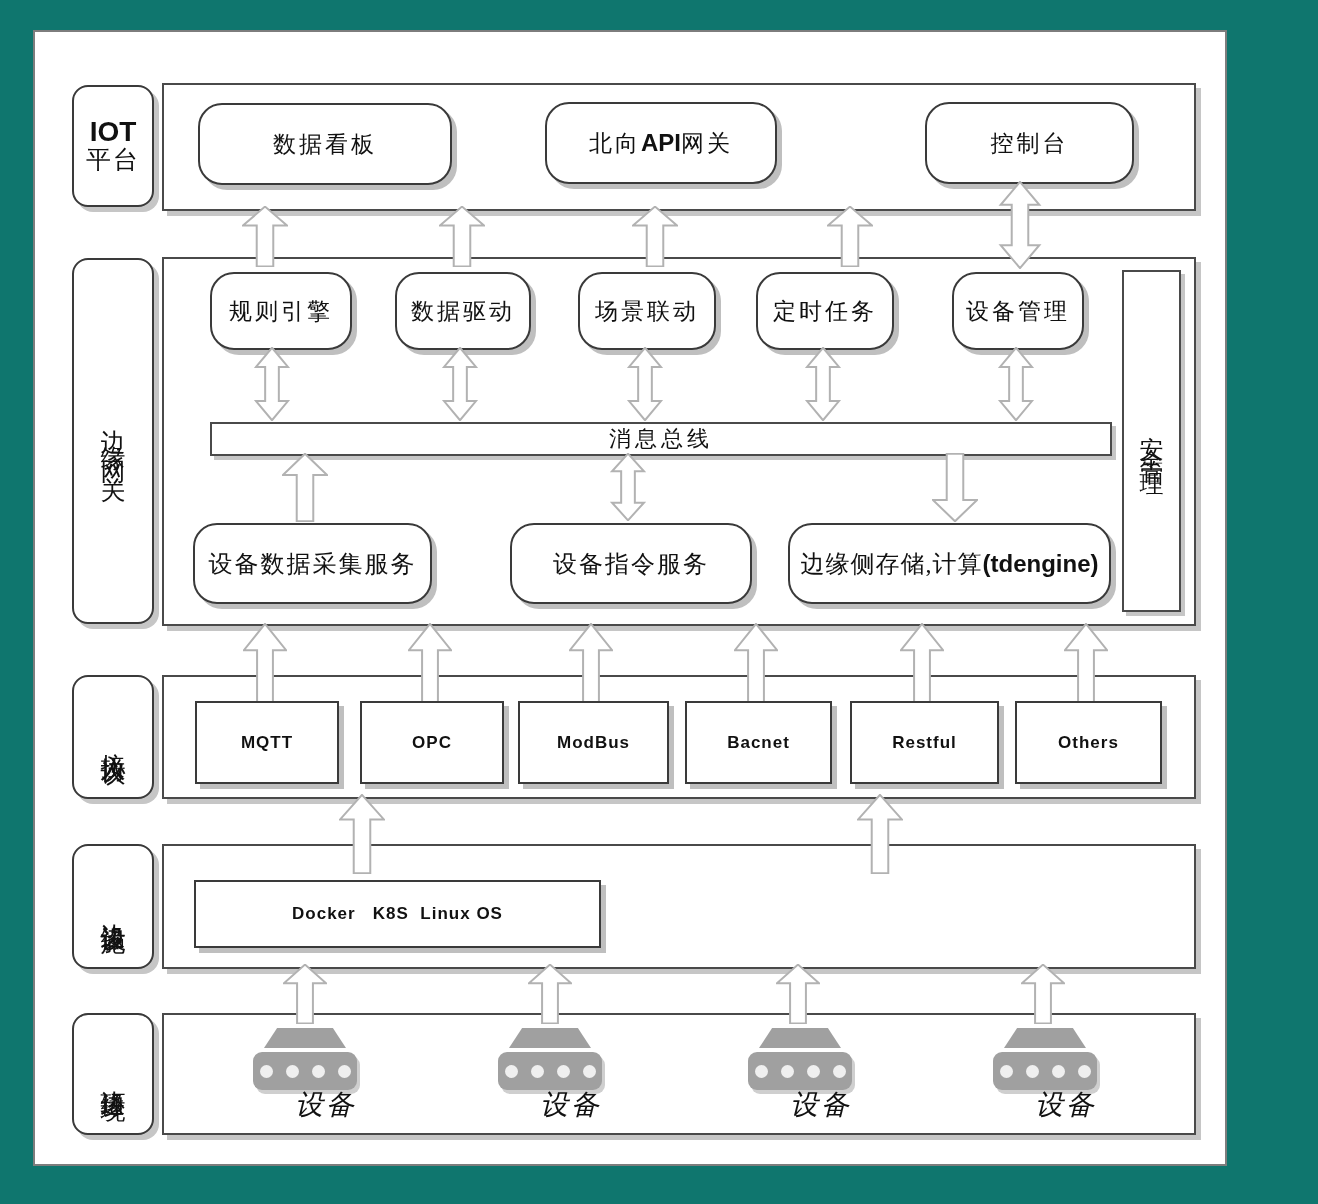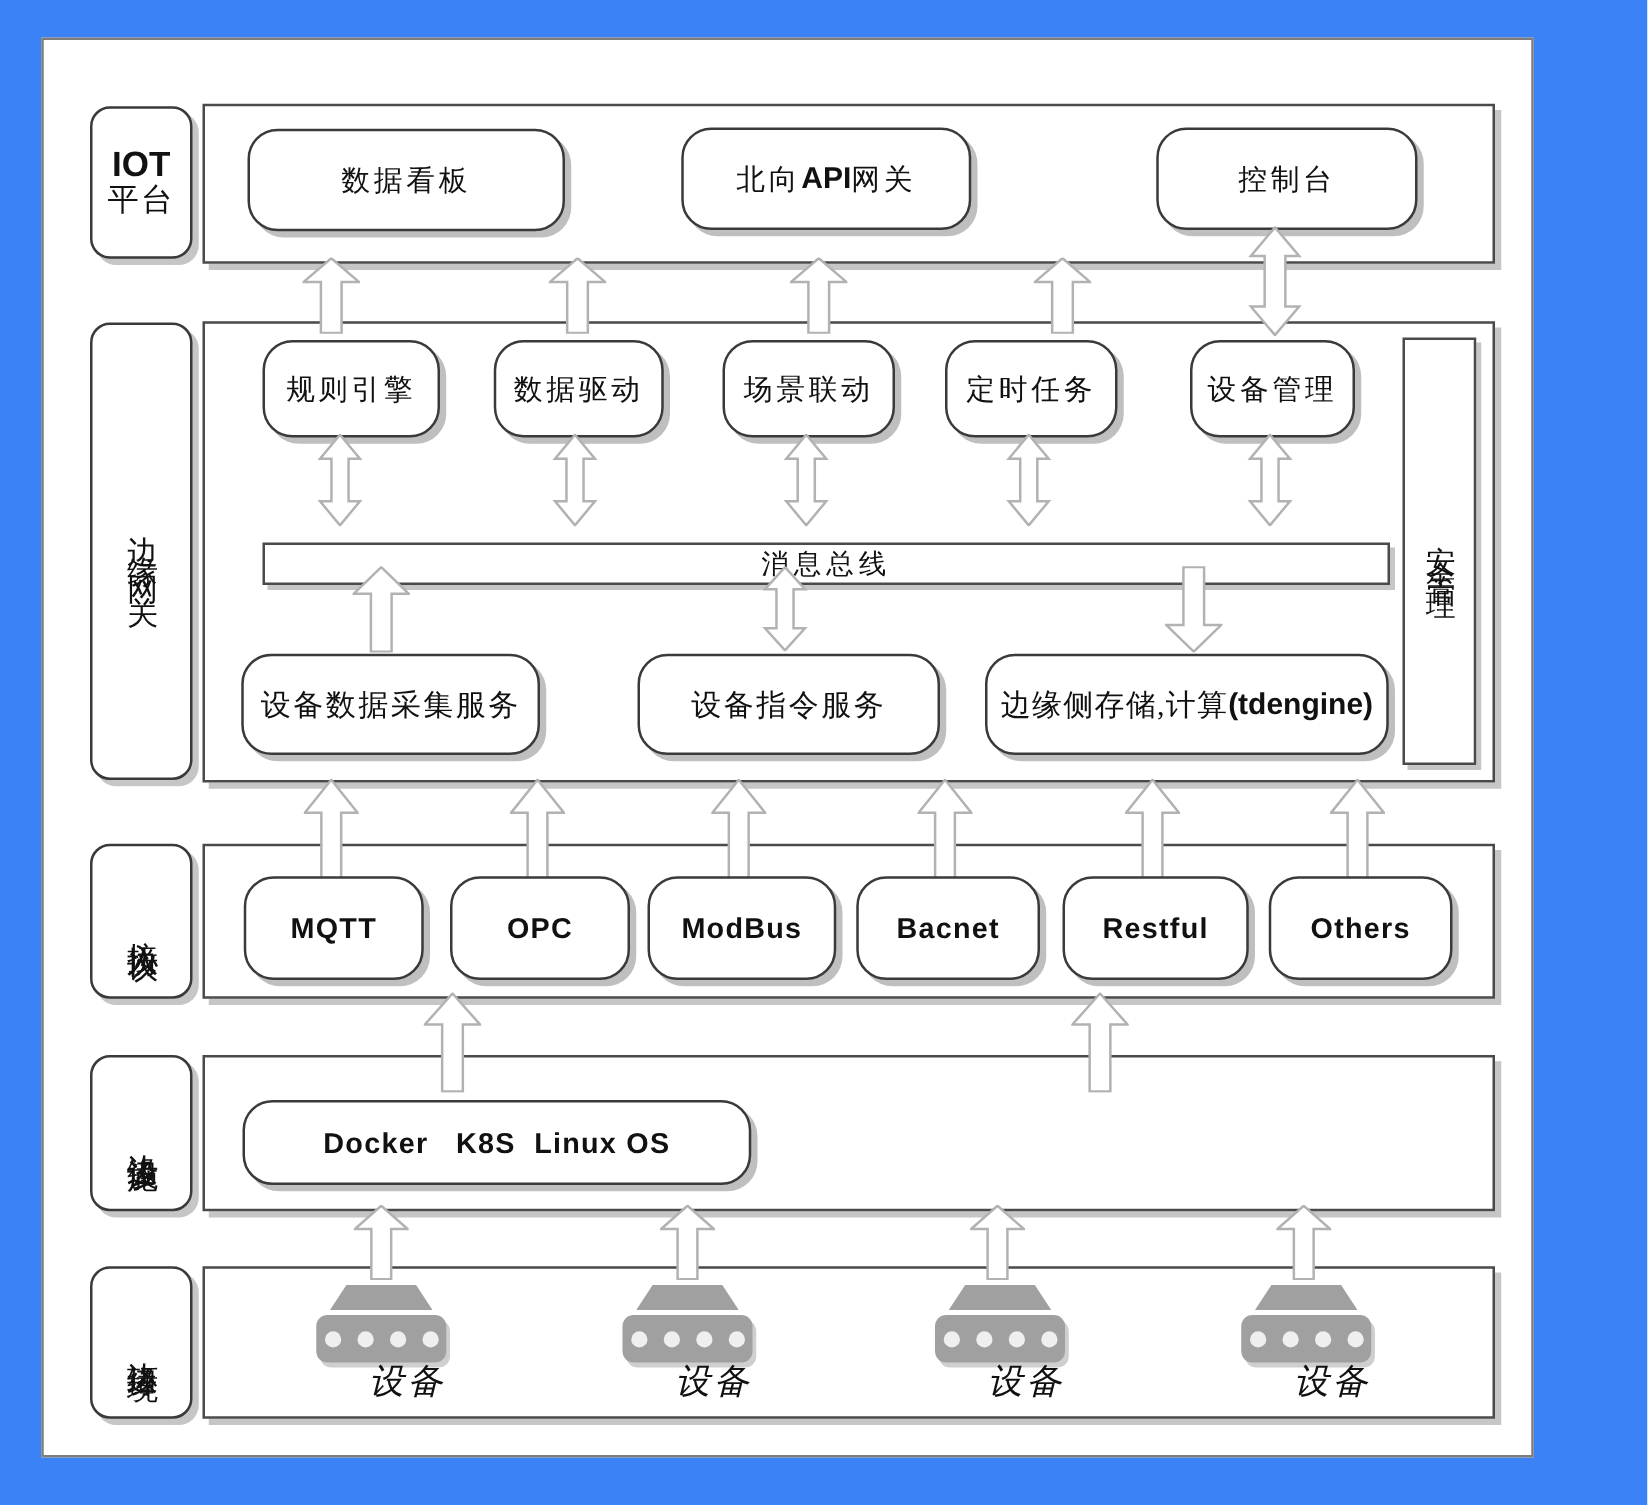--- a/index.html
+++ b/index.html
@@ -1,17 +1,17 @@
 <!DOCTYPE html>
 <html><head>
 <meta charset="utf-8">
 <style>
   html,body{margin:0;padding:0;background:#ffffff;}
   .canvas{
-    position:relative;width:1318px;height:1204px;background:#3b82f6;
+    position:relative;width:1318px;height:1204px;background:#0f766e;
     font-family:"Liberation Serif","DejaVu Serif",serif;color:#111;
     overflow:hidden;
   }
   .outer{
     position:absolute;left:33px;top:30px;width:1190px;height:1132px;
     border:2px solid #7d7d7d;background:#fff;
   }
   
   .layer{
     position:absolute;left:162px;width:1030px;background:#fff;
@@ -29,27 +29,27 @@
   }
   .iot-en{font-family:"Liberation Sans","DejaVu Sans",sans-serif;font-weight:bold;font-size:28px;line-height:1.15;}
   .iot-cn{font-size:25px;letter-spacing:2px;line-height:1.15;font-family:Liberation Mono, monospace;}
   
   .node{
     position:absolute;background:#fff;border:2px solid #3a3a3a;border-radius:24px;
     box-shadow:5px 5px 0 #bfbfbf;display:flex;align-items:center;justify-content:center;
     font-size:23px;letter-spacing:3px;text-align:center;
   }
   .node .en{font-family:"Liberation Sans","DejaVu Sans",sans-serif;font-weight:bold;letter-spacing:0;}
-  .node.sans{font-family:"Liberation Sans","DejaVu Sans",sans-serif;font-weight:bold;font-size:23px;letter-spacing:1px;border-radius:24px;}
+  .node.sans{font-family:"Liberation Sans","DejaVu Sans",sans-serif;font-weight:bold;font-size:17px;letter-spacing:1px;border-radius:0;}
   .pre{white-space:pre;}
   
   .bus{
     position:absolute;left:210px;top:422px;width:898px;height:30px;background:#fff;
     border:2px solid #4a4a4a;box-shadow:4px 4px 0 #c6c6c6;
-    display:flex;align-items:center;justify-content:center;font-size:22px;letter-spacing:4px;margin-top:12px;
+    display:flex;align-items:center;justify-content:center;font-size:22px;letter-spacing:4px;
   }
   
   .security{
     position:absolute;left:1122px;top:270px;width:55px;height:338px;background:#fff;
     border:2px solid #4a4a4a;box-shadow:4px 4px 0 #c6c6c6;
     display:flex;align-items:center;justify-content:center;
   }
   .security .vtext{font-size:24px;letter-spacing:12px;}
   .arrow{position:absolute;display:block;overflow:visible;}
   

